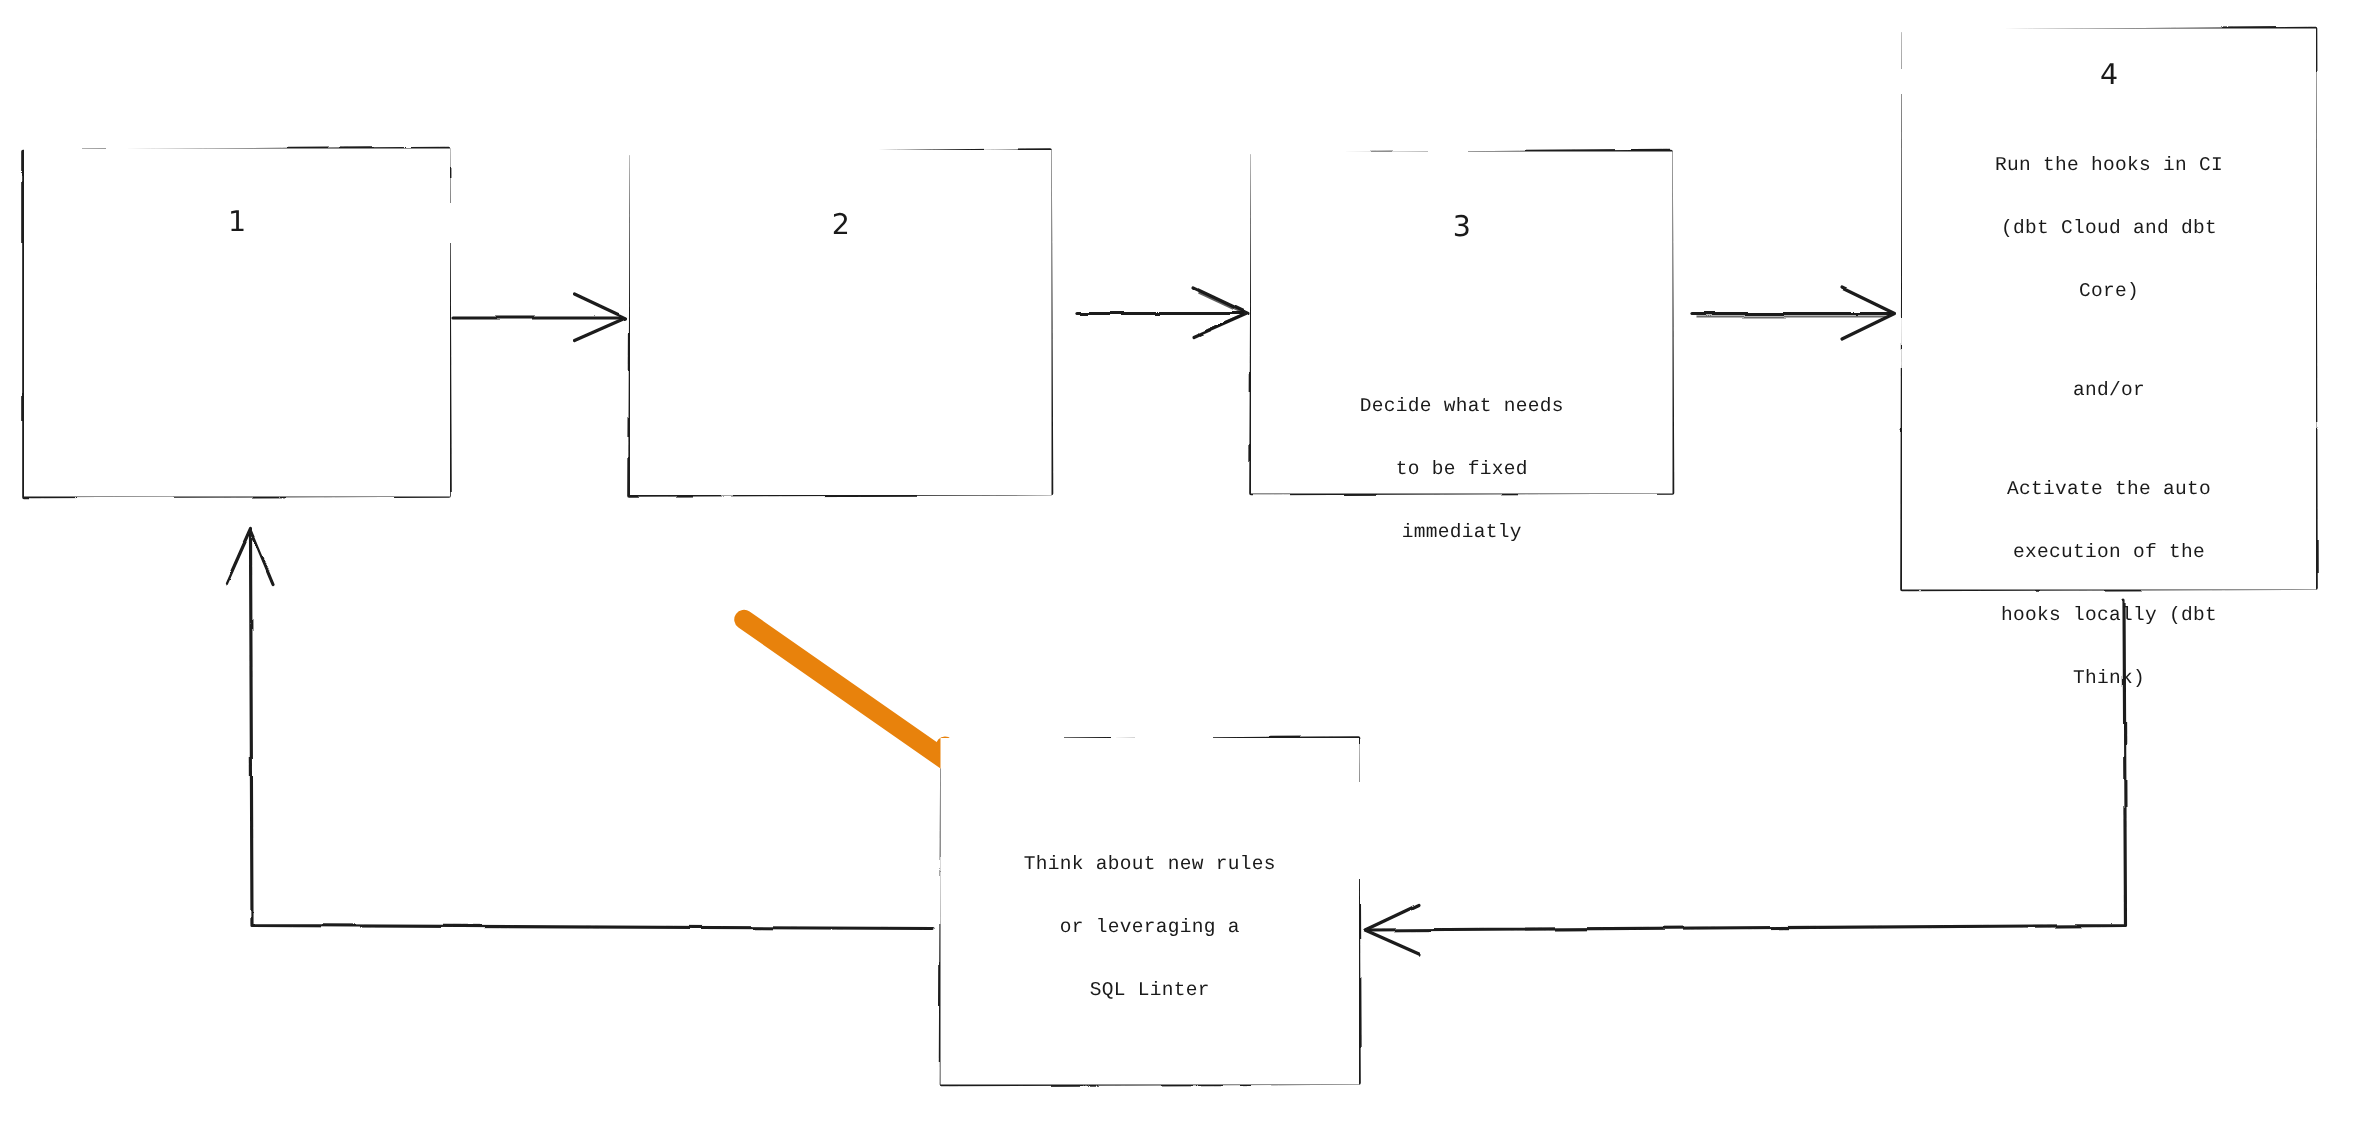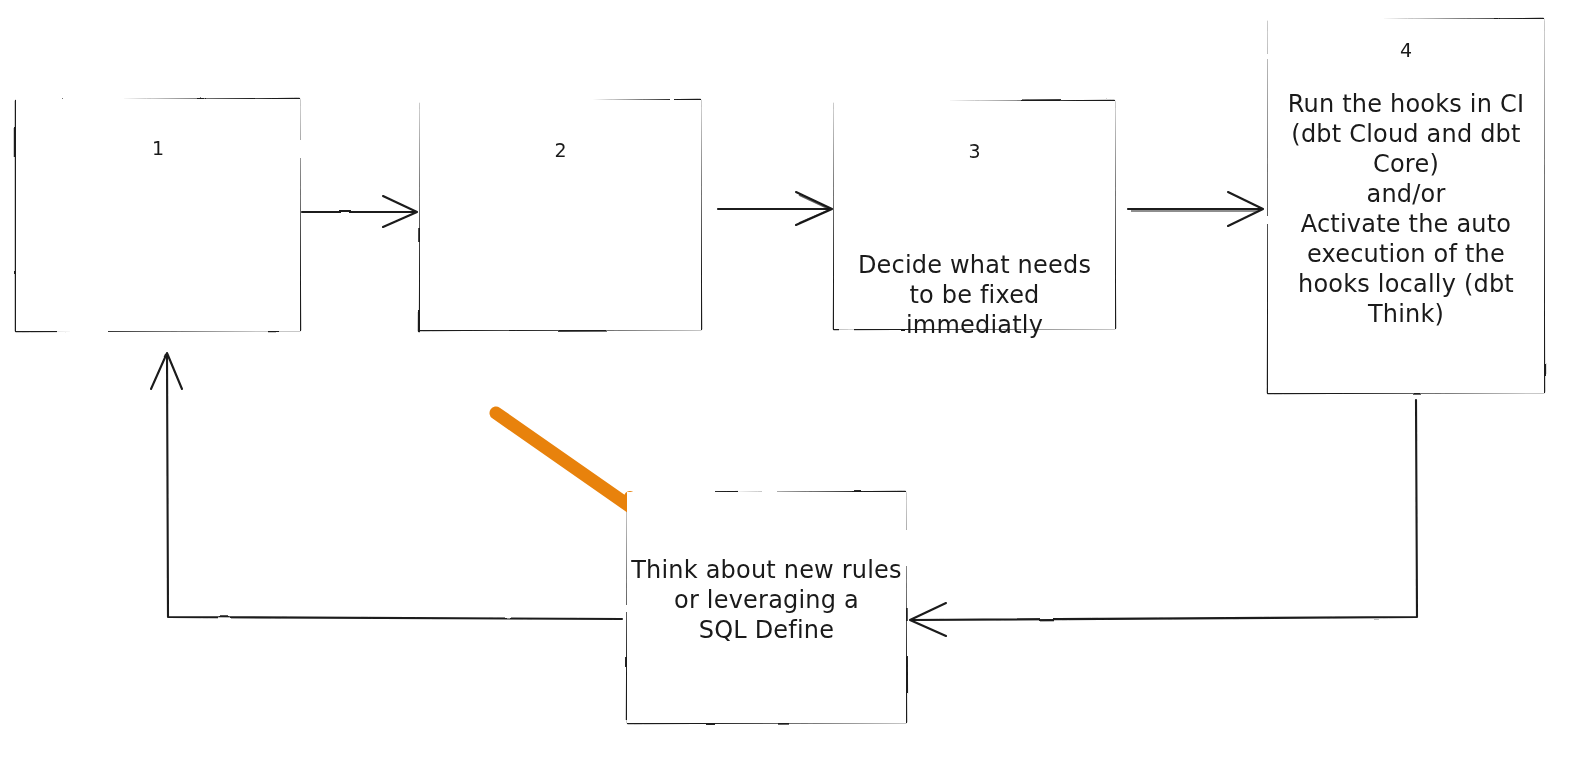--- a/index.html
+++ b/index.html
@@ -34,30 +34,32 @@
     font-family: "DejaVu Sans", sans-serif;
   }
   .step-num {
     position: absolute;
     text-align: center;
     font-size: 19px;
     color: #1a1a1a;
     font-family: "DejaVu Sans", sans-serif;
   }
   .body-text {
-    font-size: 24px;
-    line-height: 30px;
+    font-size: 13px;
+    line-height: 42px;
     white-space: pre-line;
     letter-spacing: 0.2px;
+    font-family: Liberation Mono, monospace;
   }
   .para {
     margin: 0;
     padding: 0;
   }
   .para + .para {
+    margin-top: 24px;
   }
 </style>
 </head>
 <body>
 
 <svg id="canvas" viewBox="0 0 1584 757">
   <defs>
     <filter id="rough1" x="-6%" y="-30%" width="112%" height="160%">
       <feTurbulence type="fractalNoise" baseFrequency="0.016" numOctaves="3" seed="7" result="n"></feTurbulence>
       <feDisplacementMap in="SourceGraphic" in2="n" scale="2.6" xChannelSelector="R" yChannelSelector="G"></feDisplacementMap>
@@ -175,15 +177,15 @@
 execution of the
 hooks locally (dbt
 Think)</p>
   </div>
 </div>
 
 <div class="node" style="left:627px; top:492px; width:279px; height:231px;">
   <div class="node-text-wrap" style="top:63px;">
     <p class="para body-text">Think about new rules
 or leveraging a
-SQL Define</p>
+SQL Linter</p>
   </div>
 </div>
 
 </body></html>

